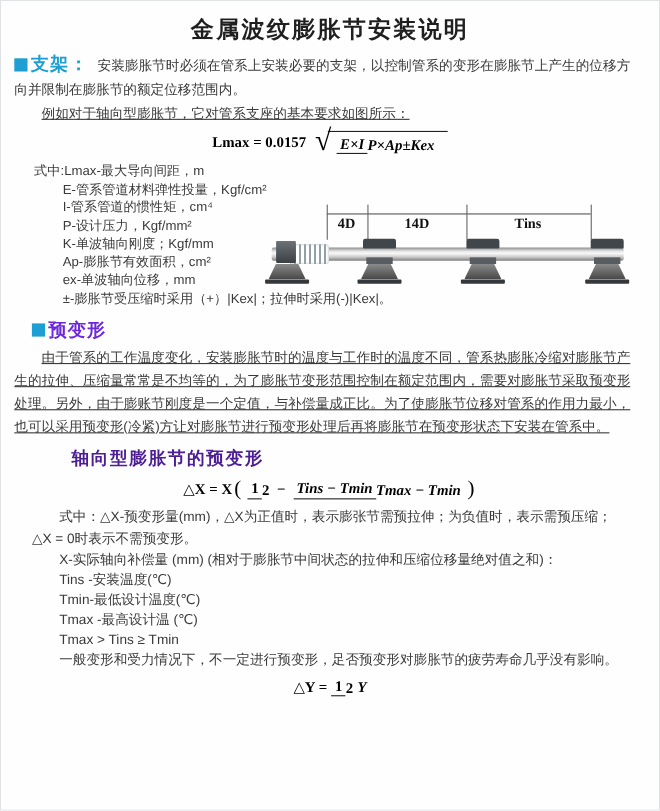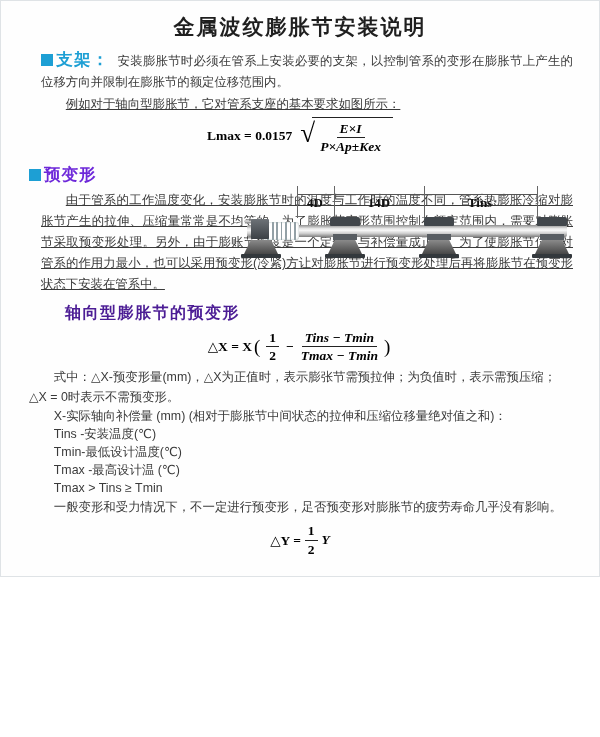--- a/index.html
+++ b/index.html
@@ -1,21 +1,21 @@
 <!DOCTYPE html>
 <html><head>
 <meta charset="utf-8">
 <style>
   html,body{margin:0;padding:0;background:#ffffff;}
-  .page{position:relative;width:600px;height:577px;background:#fefefe;
+  .page{position:relative;width:600px;height:737px;background:#fefefe;
         border:1px solid #dfe3e6;box-sizing:border-box;overflow:hidden;
         font-family:"Liberation Sans","DejaVu Sans",sans-serif;color:#3a3a3a;}
   .title{margin:0;padding-top:12px;text-align:center;font-size:21px;font-weight:bold;
          color:#1f1f1f;letter-spacing:2px;}
-  .para{margin:8px 26px 0 40px;font-size:12.4px;line-height:21px;text-align:justify;}
+  .para{margin:8px 26px 0 12px;font-size:12.4px;line-height:21px;text-align:justify;}
   .indent{text-indent:2em;text-decoration:underline;}
   .sq{display:inline-block;width:12px;height:12px;background:#1d9fd4;margin-right:3px;
       vertical-align:-1px;}
   .sec-title{color:#1d9fd4;font-size:16.5px;font-weight:bold;margin-right:8px;letter-spacing:1px;}
   .sec-head{margin:10px 26px 0 28px;font-size:16.5px;font-weight:bold;color:#6d28d9;
             letter-spacing:1px;}
   .sub-head{font-size:16px;font-weight:bold;color:#4c1d95;letter-spacing:1.5px;}
   #axial-head{margin:8px 0 0 64px;}
   #lateral-head{margin:8px 0 0 28px;}
   .vars{margin:4px 0 0 30px;padding:0;list-style:none;font-size:12px;line-height:16.5px;
@@ -23,21 +23,21 @@
   .vars li.ind{padding-left:26px;}
   .closing{margin:1px 26px 0 28px;font-size:12px;line-height:17px;text-indent:2em;}
   .note{margin:0 26px 0 28px;font-size:12.4px;line-height:20px;text-indent:2em;}
   .note.tight{line-height:18px;}
   
   .formula{display:flex;align-items:center;justify-content:center;
            font-family:"Liberation Serif","DejaVu Serif",serif;color:#000000;
            font-size:13.5px;font-weight:bold;margin:3px 0;}
   .formula.f2{margin:6px 0 4px 0;}
   .formula.f3{margin:6px 0 2px 0;}
-  .frac{display:inline-flex;flex-direction:column;align-items:center;line-height:1.12;
+  .frac{display:inline-flex;flex-direction:row;align-items:center;line-height:1.12;
         margin:0 4px;}
   .frac .num{border-bottom:1px solid #222;padding:0 3px 1px;}
   .frac .den{padding-top:1px;}
   .ital{font-style:italic;}
   .sqrt{display:inline-flex;align-items:center;margin-left:8px;}
   .sqrt .rad{font-size:27px;font-weight:400;line-height:1;transform:translateY(-2px);}
   .sqrt .cand{border-top:1.5px solid #222;padding:3px 8px 0 4px;margin-left:-3px;
               display:inline-flex;align-items:center;}
   .paren{font-size:19px;font-weight:400;margin:0 2px;}
   .op{margin:0 3px;}
@@ -84,20 +84,30 @@
       <span class="rad">√</span>
       <span class="cand">
         <span class="frac">
           <span class="num ital">E×I</span>
           <span class="den ital">P×Ap±Kex</span>
         </span>
       </span>
     </span>
   </div>
 
+  <ul class="vars">
+    <li>式中:Lmax-最大导向间距，m</li>
+    <li class="ind">E-管系管道材料弹性投量，Kgf/cm²</li>
+    <li class="ind">I-管系管道的惯性矩，cm⁴</li>
+    <li class="ind">P-设计压力，Kgf/mm²</li>
+    <li class="ind">K-单波轴向刚度；Kgf/mm</li>
+    <li class="ind">Ap-膨胀节有效面积，cm²</li>
+    <li class="ind">ex-单波轴向位移，mm</li>
+    <li class="ind">±-膨胀节受压缩时采用（+）|Kex|；拉伸时采用(-)|Kex|。</li>
+  </ul>
 
 
   <div class="diagram">
     <span class="dim-label" style="left:38px;">4D</span>
     <span class="dim-label" style="left:102px;">14D</span>
     <span class="dim-label" style="left:203px;">Tins</span>
     <div class="dim-line"></div>
     <div class="tick" style="left:50px;"></div>
     <div class="tick" style="left:87px;"></div>
     <div class="tick" style="left:177px;"></div>

